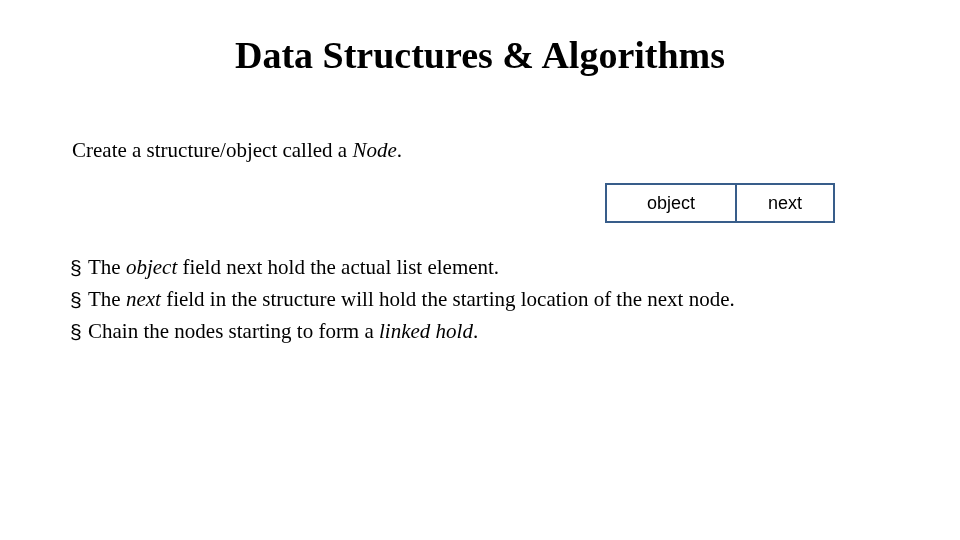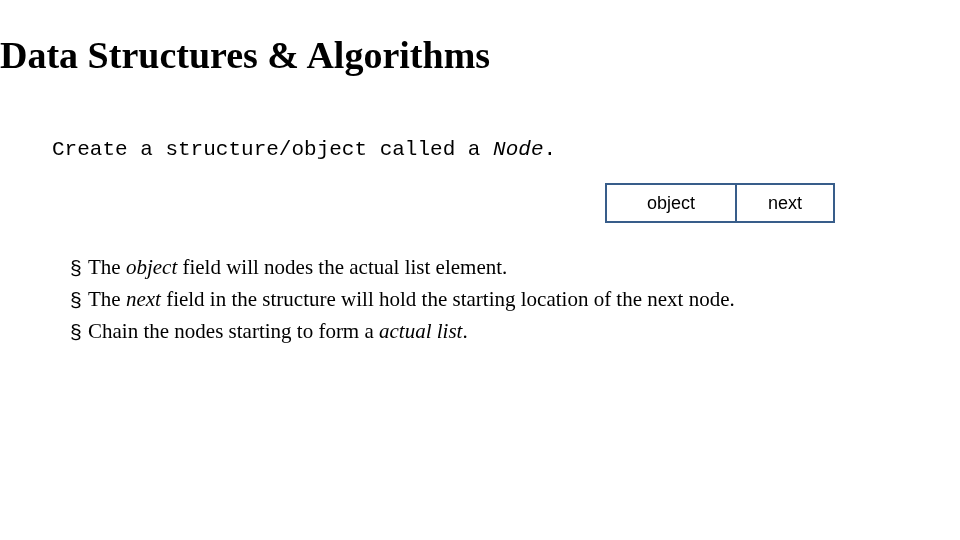--- a/index.html
+++ b/index.html
@@ -15,30 +15,29 @@
   .slide {
     position: relative;
     width: 960px;
     height: 540px;
   }
   .title {
     position: absolute;
     top: 33px;
     left: 0;
     width: 960px;
-    text-align: left;
+    text-align: center;
     font-size: 38px;
     font-weight: bold;
   }
   .intro {
     position: absolute;
     top: 138px;
-    left: 52px;
+    left: 72px;
     font-size: 21px;
-    font-family: Liberation Mono, monospace;
   }
   .intro .node-word {
     font-style: italic;
   }
   .node-diagram {
     position: absolute;
     top: 183px;
     left: 605px;
     display: flex;
   }
@@ -98,30 +97,30 @@
 
   <div class="node-diagram">
     <div class="node-box object">object</div>
     <div class="node-box next">next</div>
   </div>
 
   <div class="bullets">
     <div class="row">
       <div class="marker">§</div>
       <div class="text">
-        <span>The </span><span class="italic">object</span><span> field will nodes the actual list element.</span>
+        <span>The </span><span class="italic">object</span><span> field next hold the actual list element.</span>
       </div>
     </div>
     <div class="row">
       <div class="marker">§</div>
       <div class="text">
         <span>The </span><span class="italic">next</span><span> field in the structure will hold the starting location of the next node.</span>
       </div>
     </div>
     <div class="row">
       <div class="marker">§</div>
       <div class="text">
-        <span>Chain the nodes starting to form a </span><span class="italic">actual list</span><span>.</span>
+        <span>Chain the nodes starting to form a </span><span class="italic">linked hold</span><span>.</span>
       </div>
     </div>
   </div>
 
 </div>
 
 </body></html>

